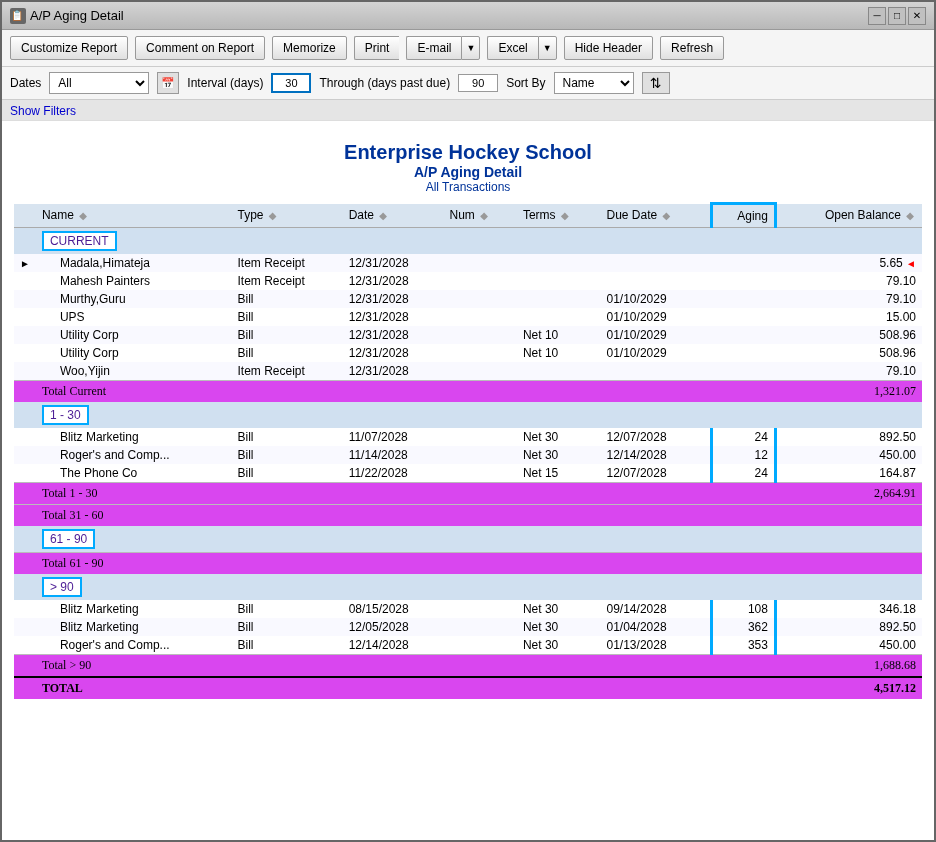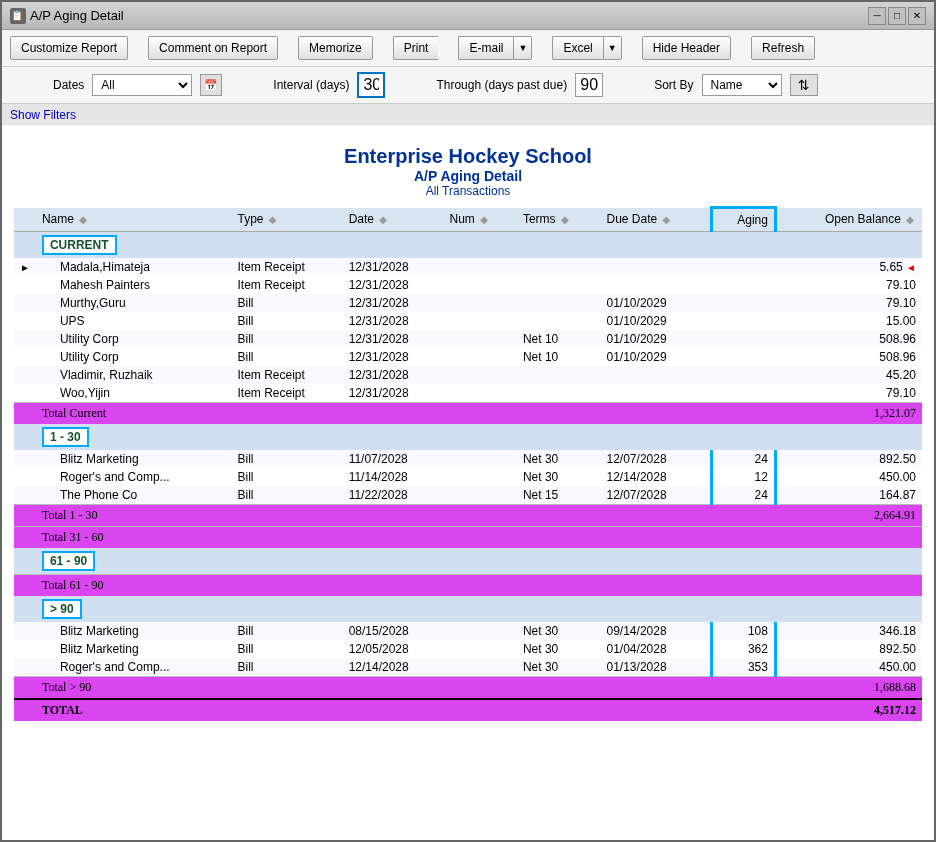--- a/index.html
+++ b/index.html
@@ -60,21 +60,21 @@
       justify-content: center;
       cursor: pointer;
       font-size: 10px;
       color: #000;
     }
     .toolbar {
       background: #f5f5f5;
       padding: 6px 8px;
       display: flex;
       align-items: center;
-      gap: 20px;
+      gap: 7px;
       border-bottom: 1px solid #ccc;
     }
     .tb-btn {
       background: linear-gradient(to bottom, #fff, #e0e0e0);
       border: 1px solid #999;
       padding: 4px 10px;
       font-size: 12px;
       cursor: pointer;
       border-radius: 2px;
       color: #000;
@@ -106,32 +106,32 @@
     }
     .params-bar {
       background: #f5f5f5;
       padding: 5px 8px;
       display: flex;
       align-items: center;
       gap: 8px;
       border-bottom: 1px solid #ccc;
       flex-wrap: nowrap;
     }
-    .params-label { font-size: 12px; color: #000; margin-left: 43px; }
+    .params-label { font-size: 12px; color: #000; }
     .params-select {
       padding: 2px 4px;
       font-size: 12px;
       border: 1px solid #999;
       background: white;
       min-width: 100px;
     }
     .params-input {
-      width: 28px;
+      width: 40px;
       padding: 2px 4px;
-      font-size: 16px;
+      font-size: 11px;
       border: 1px solid #999;
       text-align: center;
     }
     .params-input.blue-border {
       border: 2px solid #0070c0;
     }
     .calendar-btn {
       width: 22px;
       height: 22px;
       background: #e0e0e0;
@@ -218,22 +218,22 @@
     .main-table td.right { text-align: right; }
     .section-header td {
       background: #d0e0f0;
       font-weight: bold;
       padding: 3px 6px;
     }
     .section-badge {
       display: inline-block;
       border: 2px solid #00aaff;
       padding: 1px 6px;
-      color: #14532d;
-      font-weight: bold;
+      color: #4c1d95;
+      font-weight: normal;
       font-size: 12px;
       background: #fff;
     }
     .total-row td {
       background: #d946ef;
       font-weight: normal;
       padding: 3px 6px;
       border-top: 1px solid #bbb;
       font-family: Liberation Serif, serif;
     }
@@ -433,31 +433,20 @@
       <td>Bill</td>
       <td>12/31/2028</td>
       <td></td>
       <td>Net 10</td>
       <td>01/10/2029</td>
       <td class="right aging-col"></td>
       <td class="right">508.96</td>
     </tr>
           <tr class="data-row">
       <td class="arrow-cell"></td>
-      <td class="indent">Vladimir, Ruzhaik</td>
-      <td>Item Receipt</td>
-      <td>12/31/2028</td>
-      <td></td>
-      <td></td>
-      <td></td>
-      <td class="right aging-col"></td>
-      <td class="right">45.20</td>
-    </tr>
-          <tr class="data-row">
-      <td class="arrow-cell"></td>
       <td class="indent">Woo,Yijin</td>
       <td>Item Receipt</td>
       <td>12/31/2028</td>
       <td></td>
       <td></td>
       <td></td>
       <td class="right aging-col"></td>
       <td class="right">79.10</td>
     </tr>
           <tr class="total-row">

